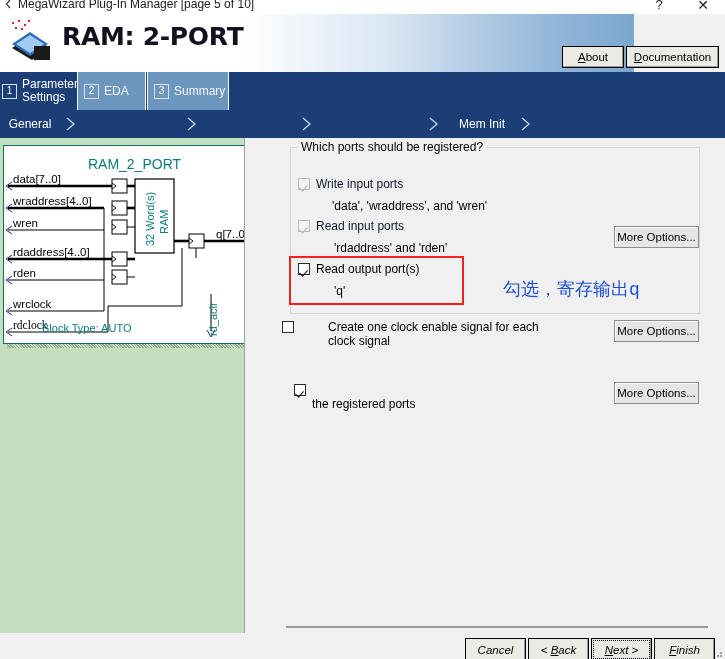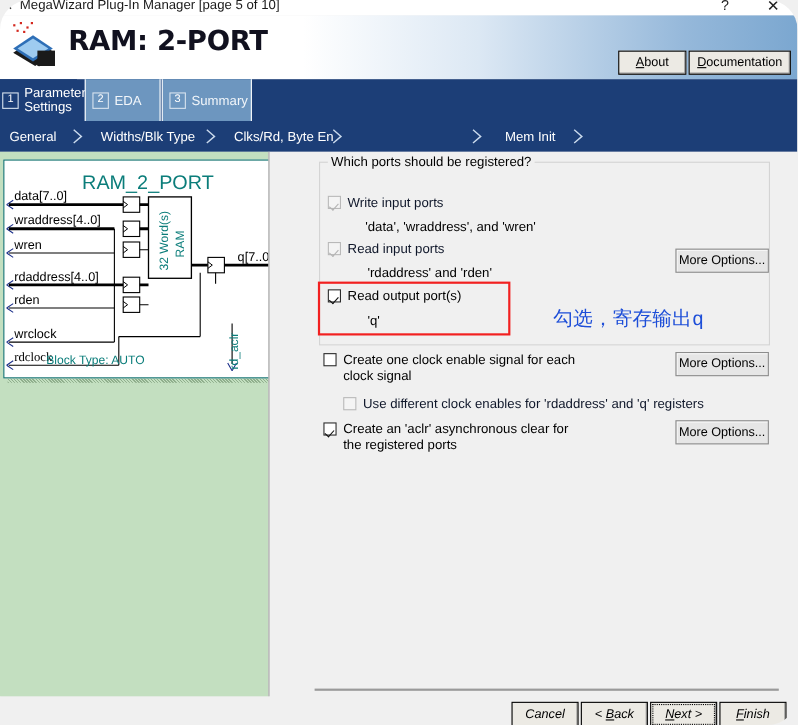--- a/index.html
+++ b/index.html
@@ -2,32 +2,32 @@
 <html><head>
 <meta charset="utf-8">
 <style>
   html,body{margin:0;padding:0;}
   body{
     width:725px;height:659px;overflow:hidden;
     font-family:"Liberation Sans","DejaVu Sans",sans-serif;
     font-size:12px;color:#000;background:#f0f0f0;
     -webkit-font-smoothing:none;
   }
-  #app{position:relative;width:725px;height:659px;overflow:hidden;background:#f0f0f0;border-radius:27px;}
+  #app{position:relative;width:725px;height:659px;overflow:hidden;background:#f0f0f0;}
 
   
   .titlebar{position:absolute;left:0;top:0;width:725px;height:14px;background:#ffffff;overflow:hidden;}
   .titlebar .ttl{position:absolute;left:18px;top:-3px;font-size:12px;color:#1a1a1a;white-space:nowrap;}
   .titlebar .sysico{position:absolute;left:2px;top:-2px;width:12px;height:12px;}
   .tb-btns{position:absolute;right:0;top:-4px;display:flex;}
   .tb-btn{width:44px;height:18px;line-height:18px;text-align:center;font-size:13px;color:#222;}
   .tb-close{font-size:14px;}
 
   
-  .banner{position:absolute;left:0;top:14px;width:725px;height:58px;
+  .banner{position:absolute;left:0;top:14px;width:634px;height:58px;
           background:linear-gradient(to right,#ffffff 0%,#ffffff 38%,#dce8f4 60%,#95b8da 86%,#7ba7d0 100%);
           border-bottom:none;}
   .logo{position:absolute;left:6px;top:4px;width:52px;height:48px;}
   .banner-title{position:absolute;left:62px;top:8px;font-size:25px;font-weight:bold;
                 color:#11111f;letter-spacing:-0.3px;font-family:"DejaVu Sans",sans-serif;}
   .hdr-btn{position:absolute;height:20px;border:1px solid #000;background:#eceae4;
            font-size:11.5px;color:#000;display:flex;align-items:center;justify-content:center;
            box-shadow:inset -1px -1px 0 #9a9a9a;cursor:default;}
   .hdr-btn u{text-decoration:underline;}
   #btn-about{left:562px;top:32px;width:60px;}
@@ -58,21 +58,21 @@
 
   
   .preview{position:absolute;left:0;top:138px;width:244px;height:495px;background:#c3dfc0;}
   .symbol{position:absolute;left:3px;top:7px;width:261px;height:199px;background:#ffffff;
           border:1.5px solid #0b6e6b;box-sizing:border-box;}
   .symshadow{position:absolute;left:264px;top:11px;width:4px;height:199px;
              background:repeating-linear-gradient(45deg,#8fae8c 0 1px,#c3dfc0 1px 2px);}
   .symshadow2{position:absolute;left:7px;top:206px;width:261px;height:4px;
              background:repeating-linear-gradient(45deg,#8fae8c 0 1px,#c3dfc0 1px 2px);}
   .sym-title{position:absolute;left:0;top:10px;width:261px;text-align:center;
-             color:#0b7d7a;font-size:18px;font-family:"Liberation Sans",sans-serif;}
+             color:#0b7d7a;font-size:14px;font-family:"Liberation Sans",sans-serif;}
   .blocktype{position:absolute;left:38px;top:176px;color:#0b7d7a;font-size:11px;}
   .portlbl{position:absolute;color:#000;font-size:11.5px;white-space:nowrap;}
   .vlabel{position:absolute;color:#0b7d7a;font-size:11px;white-space:nowrap;
           transform:rotate(-90deg);transform-origin:left top;}
   .blklabel{position:absolute;color:#0b7d7a;font-size:11px;white-space:nowrap;
           transform:rotate(-90deg);transform-origin:left top;}
 
   
   .splitter{position:absolute;left:244px;top:138px;width:6px;height:495px;background:#f0f0f0;
             border-left:1px solid #a0a0a0;box-sizing:border-box;}
@@ -186,27 +186,25 @@
     </div>
   </div>
 
   <div class="crumbs">
     <div class="crumb" style="left:-4px;width:68px;">General</div>
     <span class="chev" style="left:64px;">
       <svg width="14" height="14" viewBox="0 0 14 14">
           <path d="M3 1 L10 7 L3 13" stroke="#c9d9ec" stroke-width="1.3" fill="none"></path>
         </svg>
     </span>
-    <div class="crumb" style="left:82px;width:105px;">Widths/Blk Type</div>
     <span class="chev" style="left:185px;">
       <svg width="14" height="14" viewBox="0 0 14 14">
           <path d="M3 1 L10 7 L3 13" stroke="#c9d9ec" stroke-width="1.3" fill="none"></path>
         </svg>
     </span>
-    <div class="crumb" style="left:203px;width:110px;">Clks/Rd, Byte En</div>
     <span class="chev" style="left:300px;">
       <svg width="14" height="14" viewBox="0 0 14 14">
           <path d="M3 1 L10 7 L3 13" stroke="#c9d9ec" stroke-width="1.3" fill="none"></path>
         </svg>
     </span>
     <span class="chev" style="left:427px;">
       <svg width="14" height="14" viewBox="0 0 14 14">
           <path d="M3 1 L10 7 L3 13" stroke="#c9d9ec" stroke-width="1.3" fill="none"></path>
         </svg>
     </span>
@@ -334,38 +332,34 @@
       <span class="cbx chk"></span>
       <span class="cblbl">Read output port(s)</span>
     </div>
     <div class="subtxt" style="left:84px;top:146px;">'q'</div>
 
     <div class="redbox" style="left:39px;top:118px;width:175px;height:49px;"></div>
     <div class="redtxt" style="left:253px;top:139px;">勾选，寄存输出q</div>
 
     <div class="mo-btn" style="left:364px;top:88px;">More Options...</div>
 
-    <div class="cbrow" style="left:44px;top:182px;">
+    <div class="cbrow" style="left:32px;top:182px;gap:28px;">
       <span class="cbx"></span>
       <span class="cblbl" style="display:block;">
         <span>Create one clock enable signal for each</span><br>
         <span>clock signal</span>
       </span>
     </div>
     <div class="mo-btn" style="left:364px;top:182px;">More Options...</div>
 
-    <div class="cbrow" style="left:62px;top:222px;">
-      <span class="cbx dis"></span>
-      <span class="cblbl dis">Use different clock enables for 'rdaddress' and 'q' registers</span>
-    </div>
 
     <div class="cbrow" style="left:44px;top:245px;">
       <span class="cbx chk"></span>
       <span class="cblbl" style="display:block;">
-        <span>Create an 'aclr' asynchronous clear for</span><br>
+        <br>
         <span>the registered ports</span>
       </span>
     </div>
     <div class="mo-btn" style="left:364px;top:244px;">More Options...</div>
   </div>
 
   <div class="footer">
     <div class="hr"></div>
     <div class="fbtn" id="fb-cancel">Cancel</div>
     <div class="fbtn" id="fb-back">

